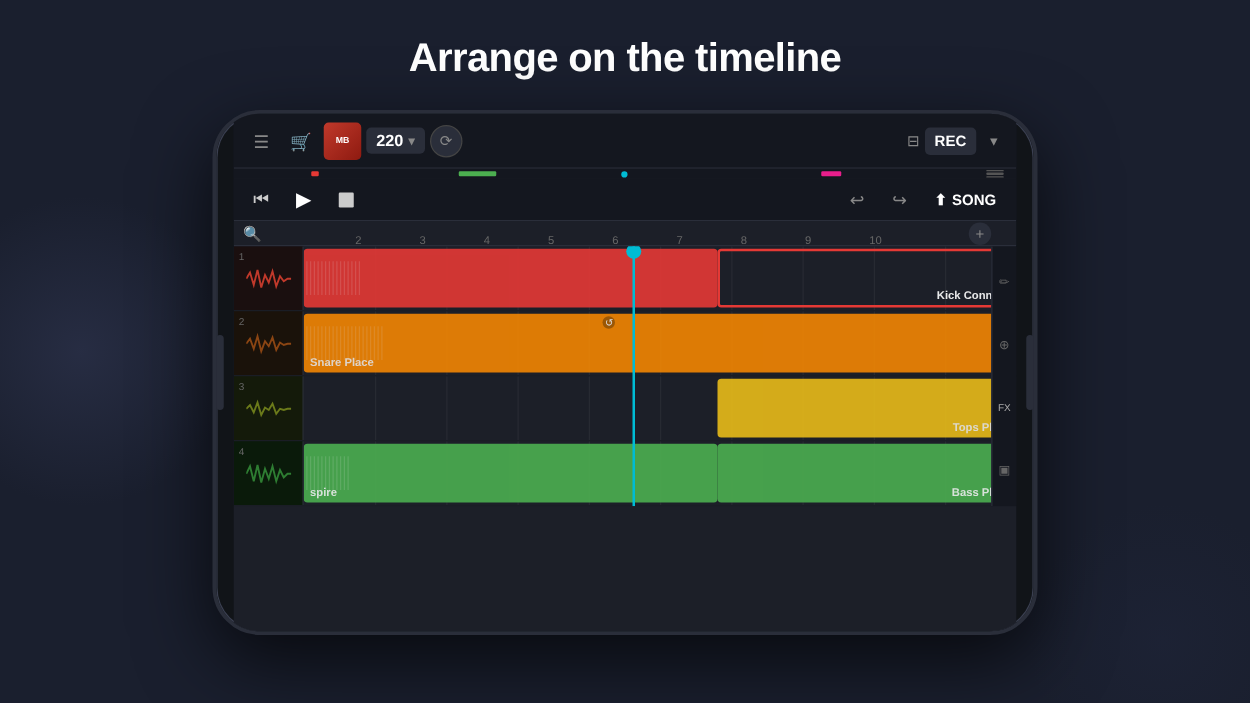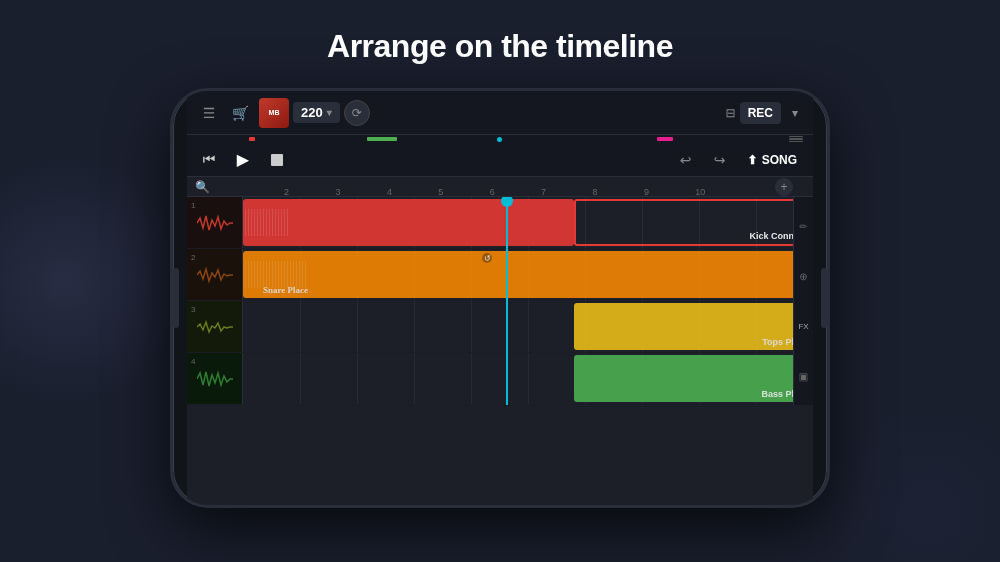--- a/index.html
+++ b/index.html
@@ -401,23 +401,22 @@
     .clip-label {
       position: absolute;
       bottom: 3px;
       right: 4px;
       color: rgba(255,255,255,0.9);
       font-size: 9px;
       font-weight: 600;
       white-space: nowrap;
     }
     .clip-label-left {
-      left: 20px;
+      left: 5px;
       right: auto;
-      font-family: Liberation Serif, serif;
     }
 
     .clip-pattern-lines {
       position: absolute;
       top: 0; left: 0; right: 0; bottom: 0;
       display: flex;
       gap: 2px;
       padding: 4px 2px;
       align-items: center;
     }
@@ -735,20 +734,37 @@
               <div class="grid-line" style="left:20%"></div>
               <div class="grid-line" style="left:30%"></div>
               <div class="grid-line" style="left:40%"></div>
               <div class="grid-line" style="left:50%"></div>
               <div class="grid-line" style="left:60%"></div>
               <div class="grid-line" style="left:70%"></div>
               <div class="grid-line" style="left:80%"></div>
               <div class="grid-line" style="left:90%"></div>
             </div>
 
+            <div class="clip-block clip-green" style="left:0;width:58%;">
+              <div class="clip-pattern-lines">
+                <div class="pattern-line"></div>
+                  <div class="pattern-line"></div>
+                  <div class="pattern-line"></div>
+                <div class="pattern-line"></div>
+                  <div class="pattern-line"></div>
+                  <div class="pattern-line"></div>
+                <div class="pattern-line"></div>
+                  <div class="pattern-line"></div>
+                  <div class="pattern-line"></div>
+                <div class="pattern-line"></div>
+                  <div class="pattern-line"></div>
+                  <div class="pattern-line"></div>
+              </div>
+              <span class="clip-label clip-label-left">spire</span>
+            </div>
 
             <div class="clip-block clip-green" style="left:58%;width:42%;">
               <span class="clip-repeat-icon">↺</span>
               <span class="clip-label">Bass Place</span>
             </div>
           </div>
         </div>
 
         <div class="right-tools">
           <div class="right-tool-btn">✏</div>

